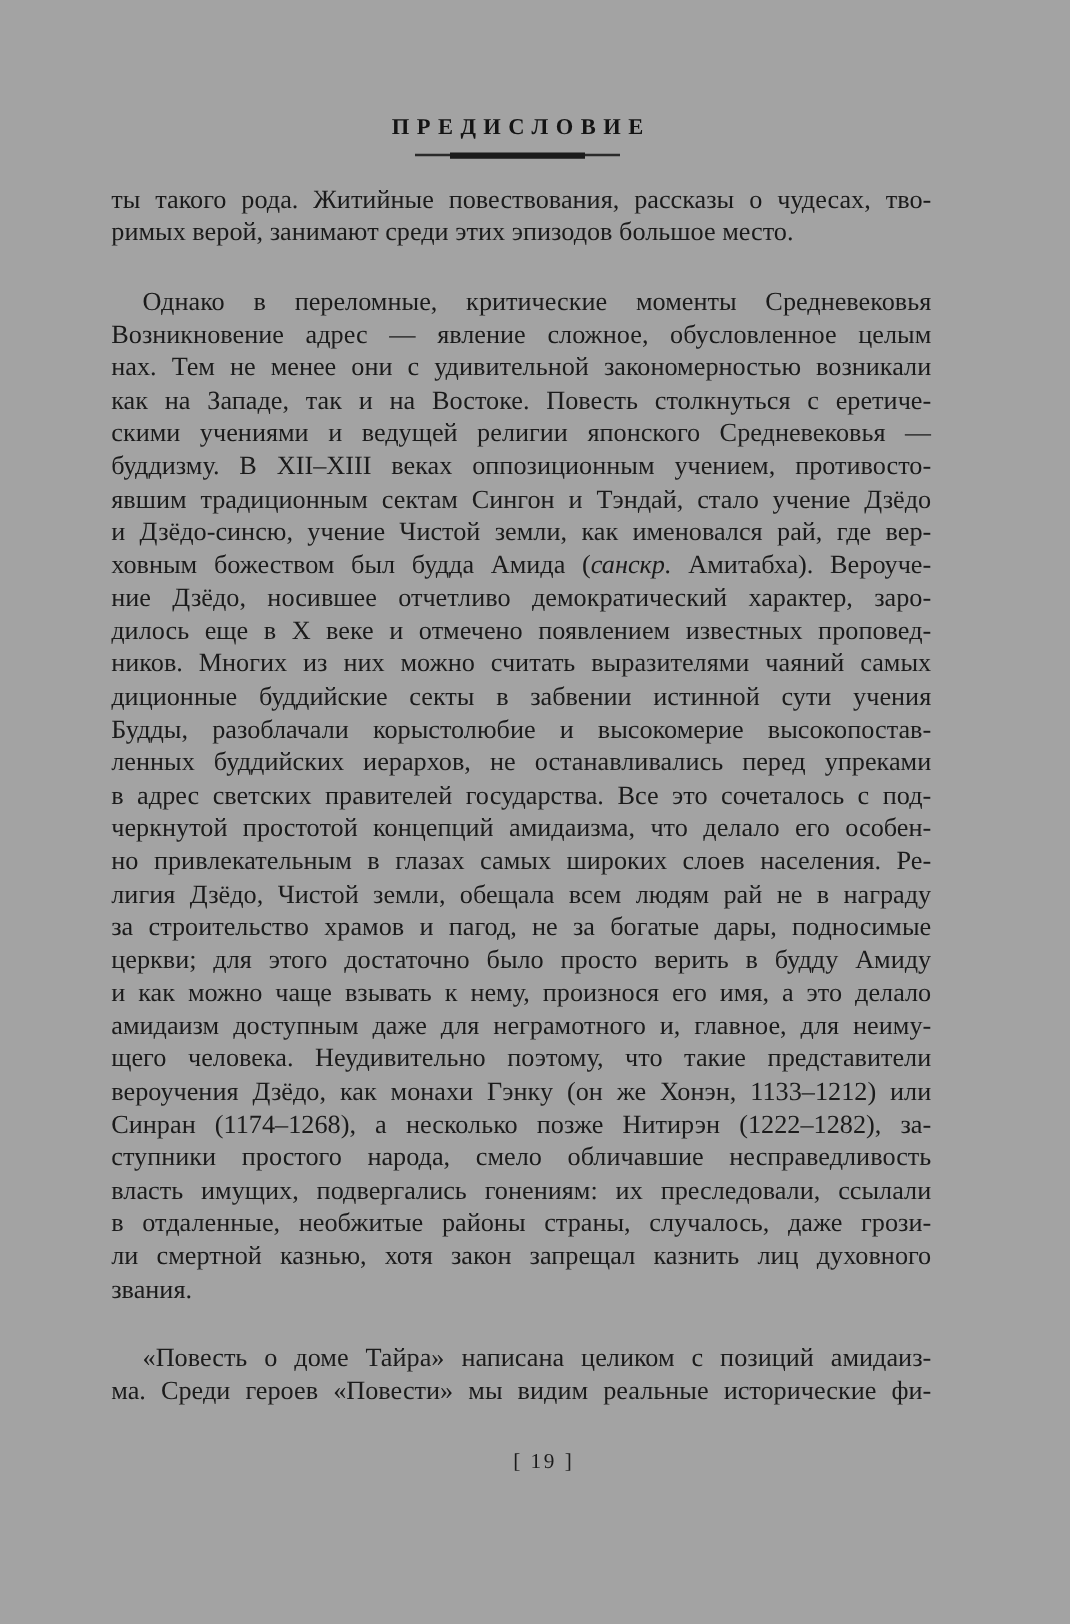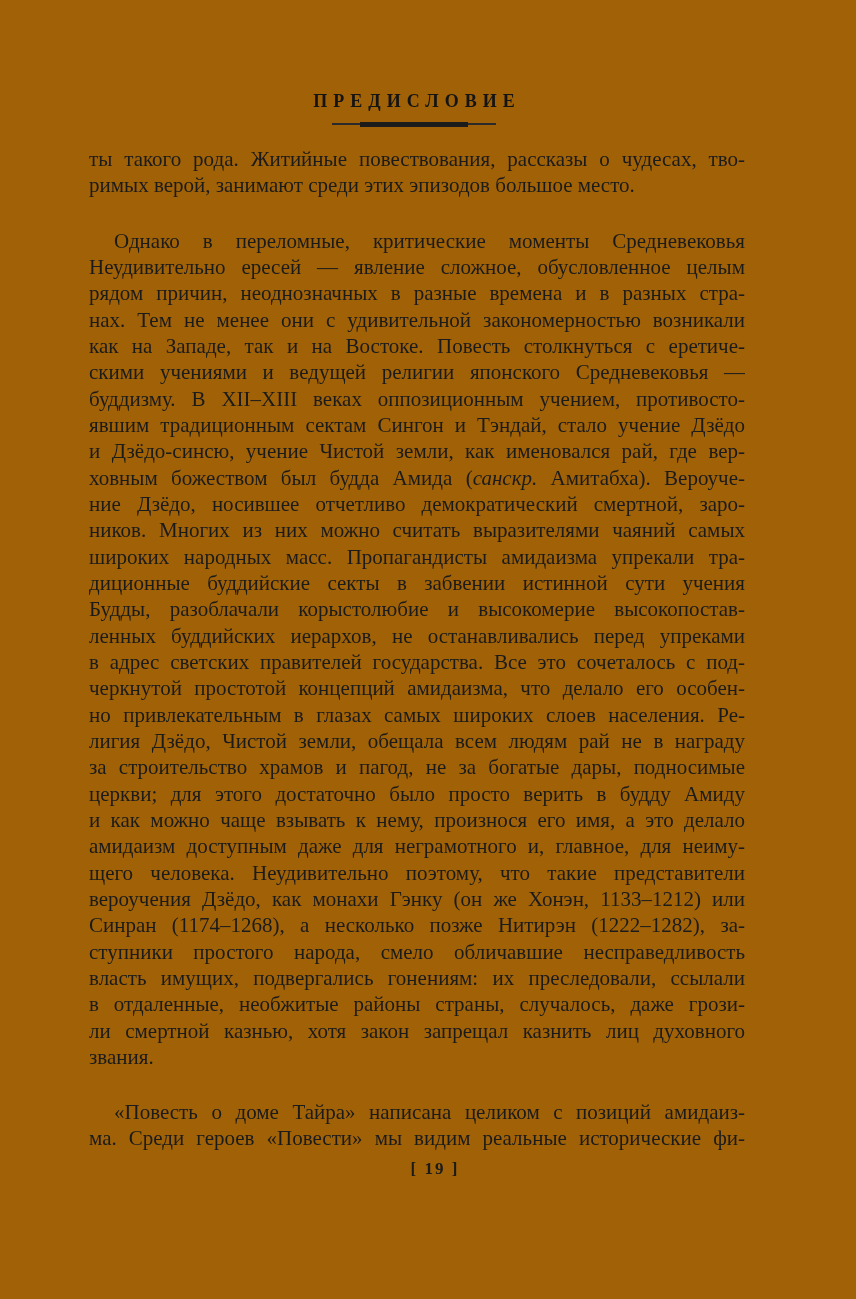--- a/index.html
+++ b/index.html
@@ -4,21 +4,21 @@
 <style>
   html, body {
     margin: 0;
     padding: 0;
     background: #ffffff;
   }
   .book-page {
     position: relative;
     width: 856px;
     height: 1299px;
-    background: #a16207;
+    background: #a3a3a3;
     font-family: "Liberation Serif", "DejaVu Serif", serif;
     color: #1a1a1a;
     overflow: hidden;
   }
   .running-head {
     position: absolute;
     top: 91px;
     left: 414px;
     transform: translateX(-50%);
     font-size: 18px;
@@ -76,21 +76,21 @@
   }
   .line i {
     font-style: italic;
   }
   .folio {
     position: absolute;
     top: 1159px;
     left: 415px;
     transform: translateX(-50%);
     font-size: 17px;
-    font-weight: 700;
+    font-weight: 400;
     letter-spacing: 2px;
     white-space: nowrap;
     color: #1b1b1b;
     padding-left: 40px;
   }
 </style>
 </head>
 <body>
 
 <div class="book-page">
@@ -99,32 +99,31 @@
 
   <div class="head-rule">
     <div class="thin"></div>
     <div class="thick"></div>
   </div>
 
   <div class="body-text">
       <div class="line">ты такого рода. Житийные повествования, рассказы о чудесах, тво-</div>
       <div class="line para-end">римых верой, занимают среди этих эпизодов большое место.</div>
       <div class="line indent">Однако в переломные, критические моменты Средневековья</div>
-      <div class="line">Неудивительно ересей — явление сложное, обусловленное целым</div>
-      <div class="line">рядом причин, неоднозначных в разные времена и в разных стра-</div>
+      <div class="line">Возникновение адрес — явление сложное, обусловленное целым</div>
       <div class="line">нах. Тем не менее они с удивительной закономерностью возникали</div>
       <div class="line">как на Западе, так и на Востоке. Повесть столкнуться с еретиче-</div>
       <div class="line">скими учениями и ведущей религии японского Средневековья —</div>
       <div class="line">буддизму. В XII–XIII веках оппозиционным учением, противосто-</div>
       <div class="line">явшим традиционным сектам Сингон и Тэндай, стало учение Дзёдо</div>
       <div class="line">и Дзёдо-синсю, учение Чистой земли, как именовался рай, где вер-</div>
       <div class="line"><span>ховным божеством был будда Амида (</span><i>санскр.</i><span> Амитабха). Вероуче-</span></div>
-      <div class="line">ние Дзёдо, носившее отчетливо демократический смертной, заро-</div>
+      <div class="line">ние Дзёдо, носившее отчетливо демократический характер, заро-</div>
+      <div class="line">дилось еще в X веке и отмечено появлением известных проповед-</div>
       <div class="line">ников. Многих из них можно считать выразителями чаяний самых</div>
-      <div class="line">широких народных масс. Пропагандисты амидаизма упрекали тра-</div>
       <div class="line">диционные буддийские секты в забвении истинной сути учения</div>
       <div class="line">Будды, разоблачали корыстолюбие и высокомерие высокопостав-</div>
       <div class="line">ленных буддийских иерархов, не останавливались перед упреками</div>
       <div class="line">в адрес светских правителей государства. Все это сочеталось с под-</div>
       <div class="line">черкнутой простотой концепций амидаизма, что делало его особен-</div>
       <div class="line">но привлекательным в глазах самых широких слоев населения. Ре-</div>
       <div class="line">лигия Дзёдо, Чистой земли, обещала всем людям рай не в награду</div>
       <div class="line">за строительство храмов и пагод, не за богатые дары, подносимые</div>
       <div class="line">церкви; для этого достаточно было просто верить в будду Амиду</div>
       <div class="line">и как можно чаще взывать к нему, произнося его имя, а это делало</div>

